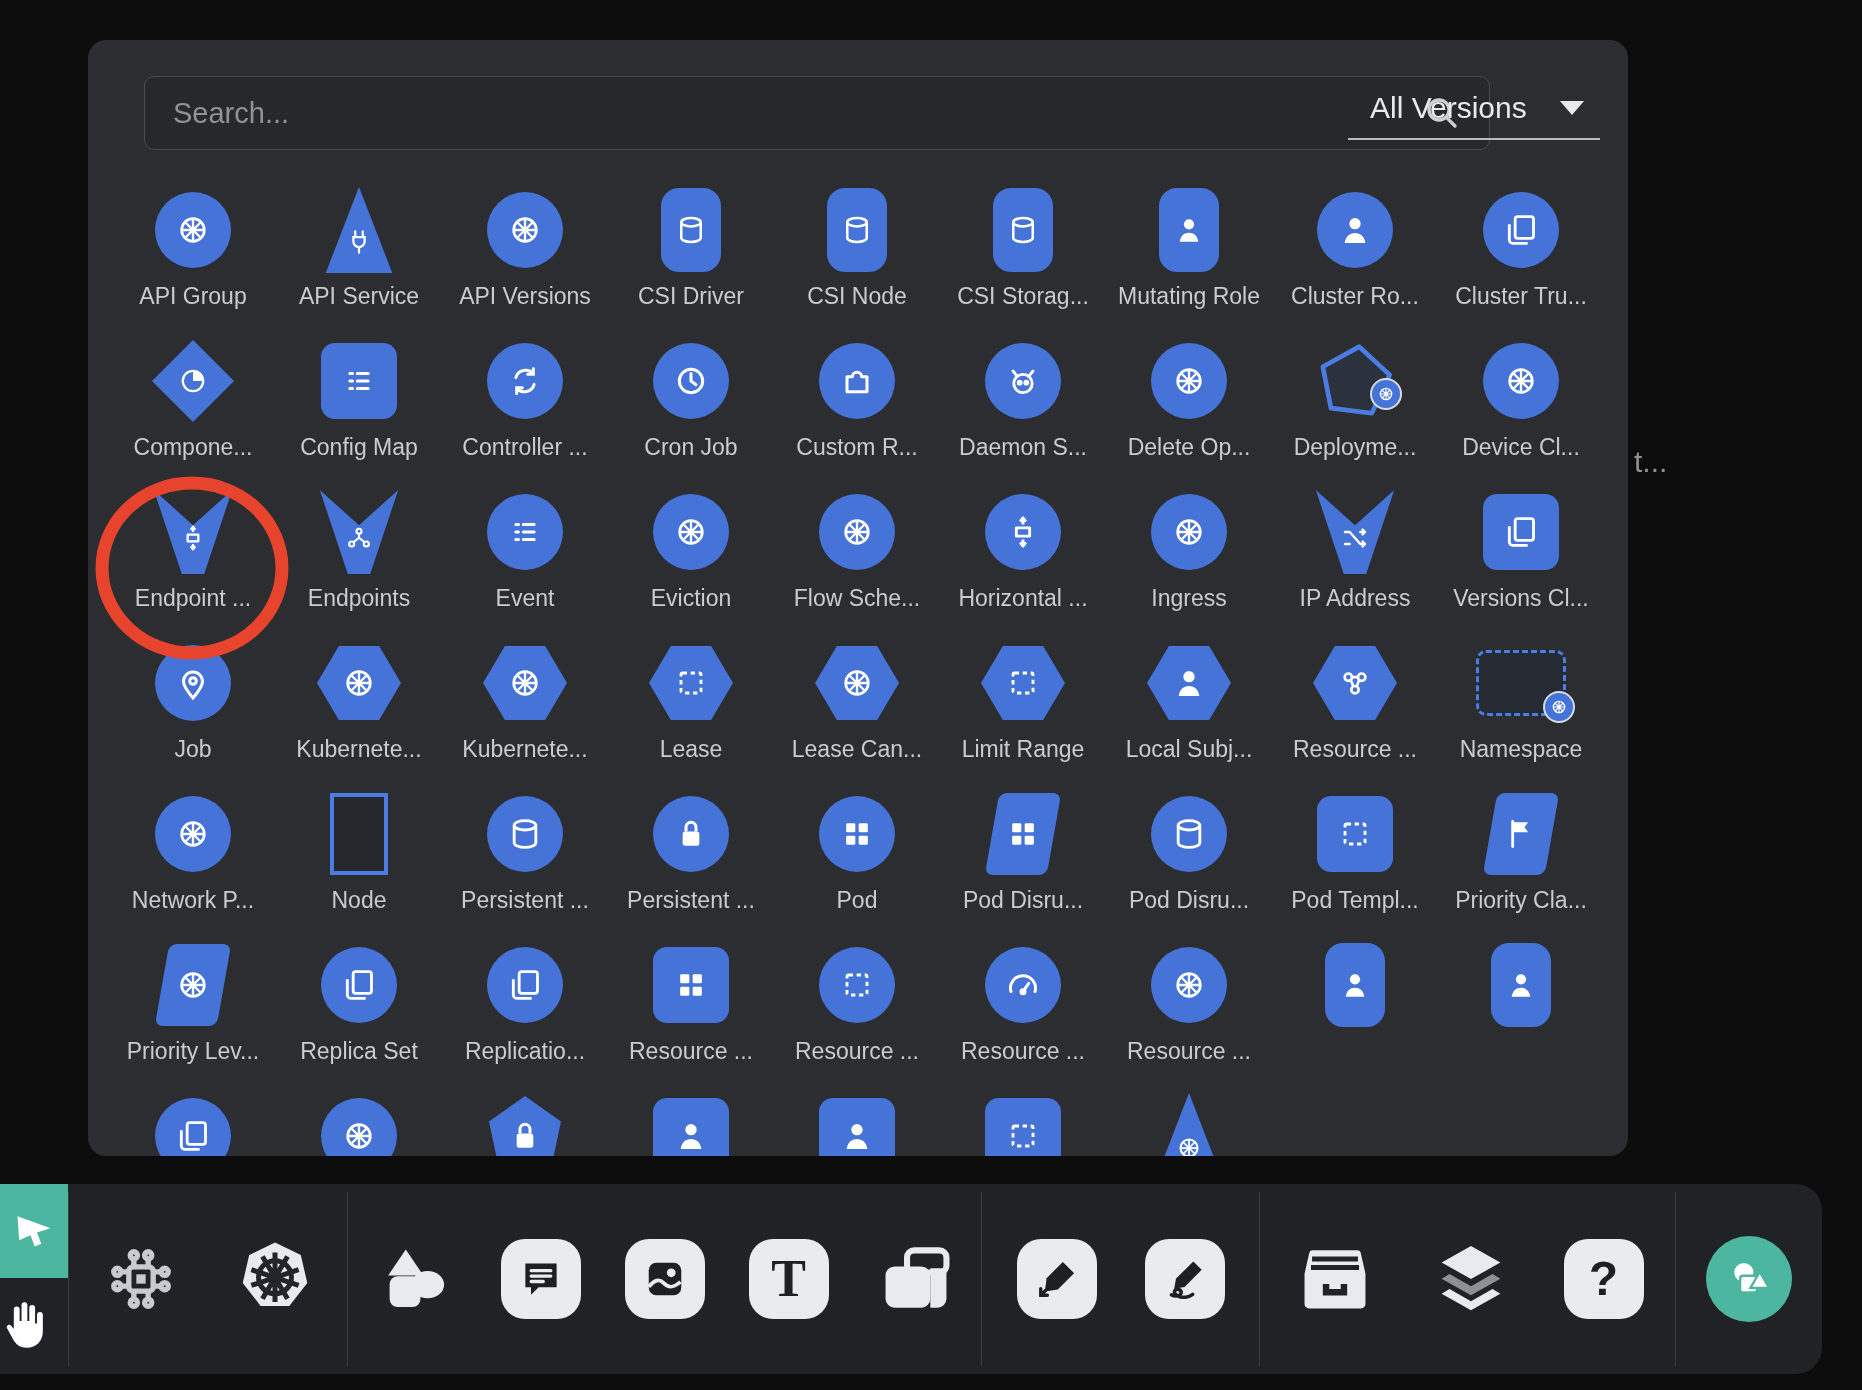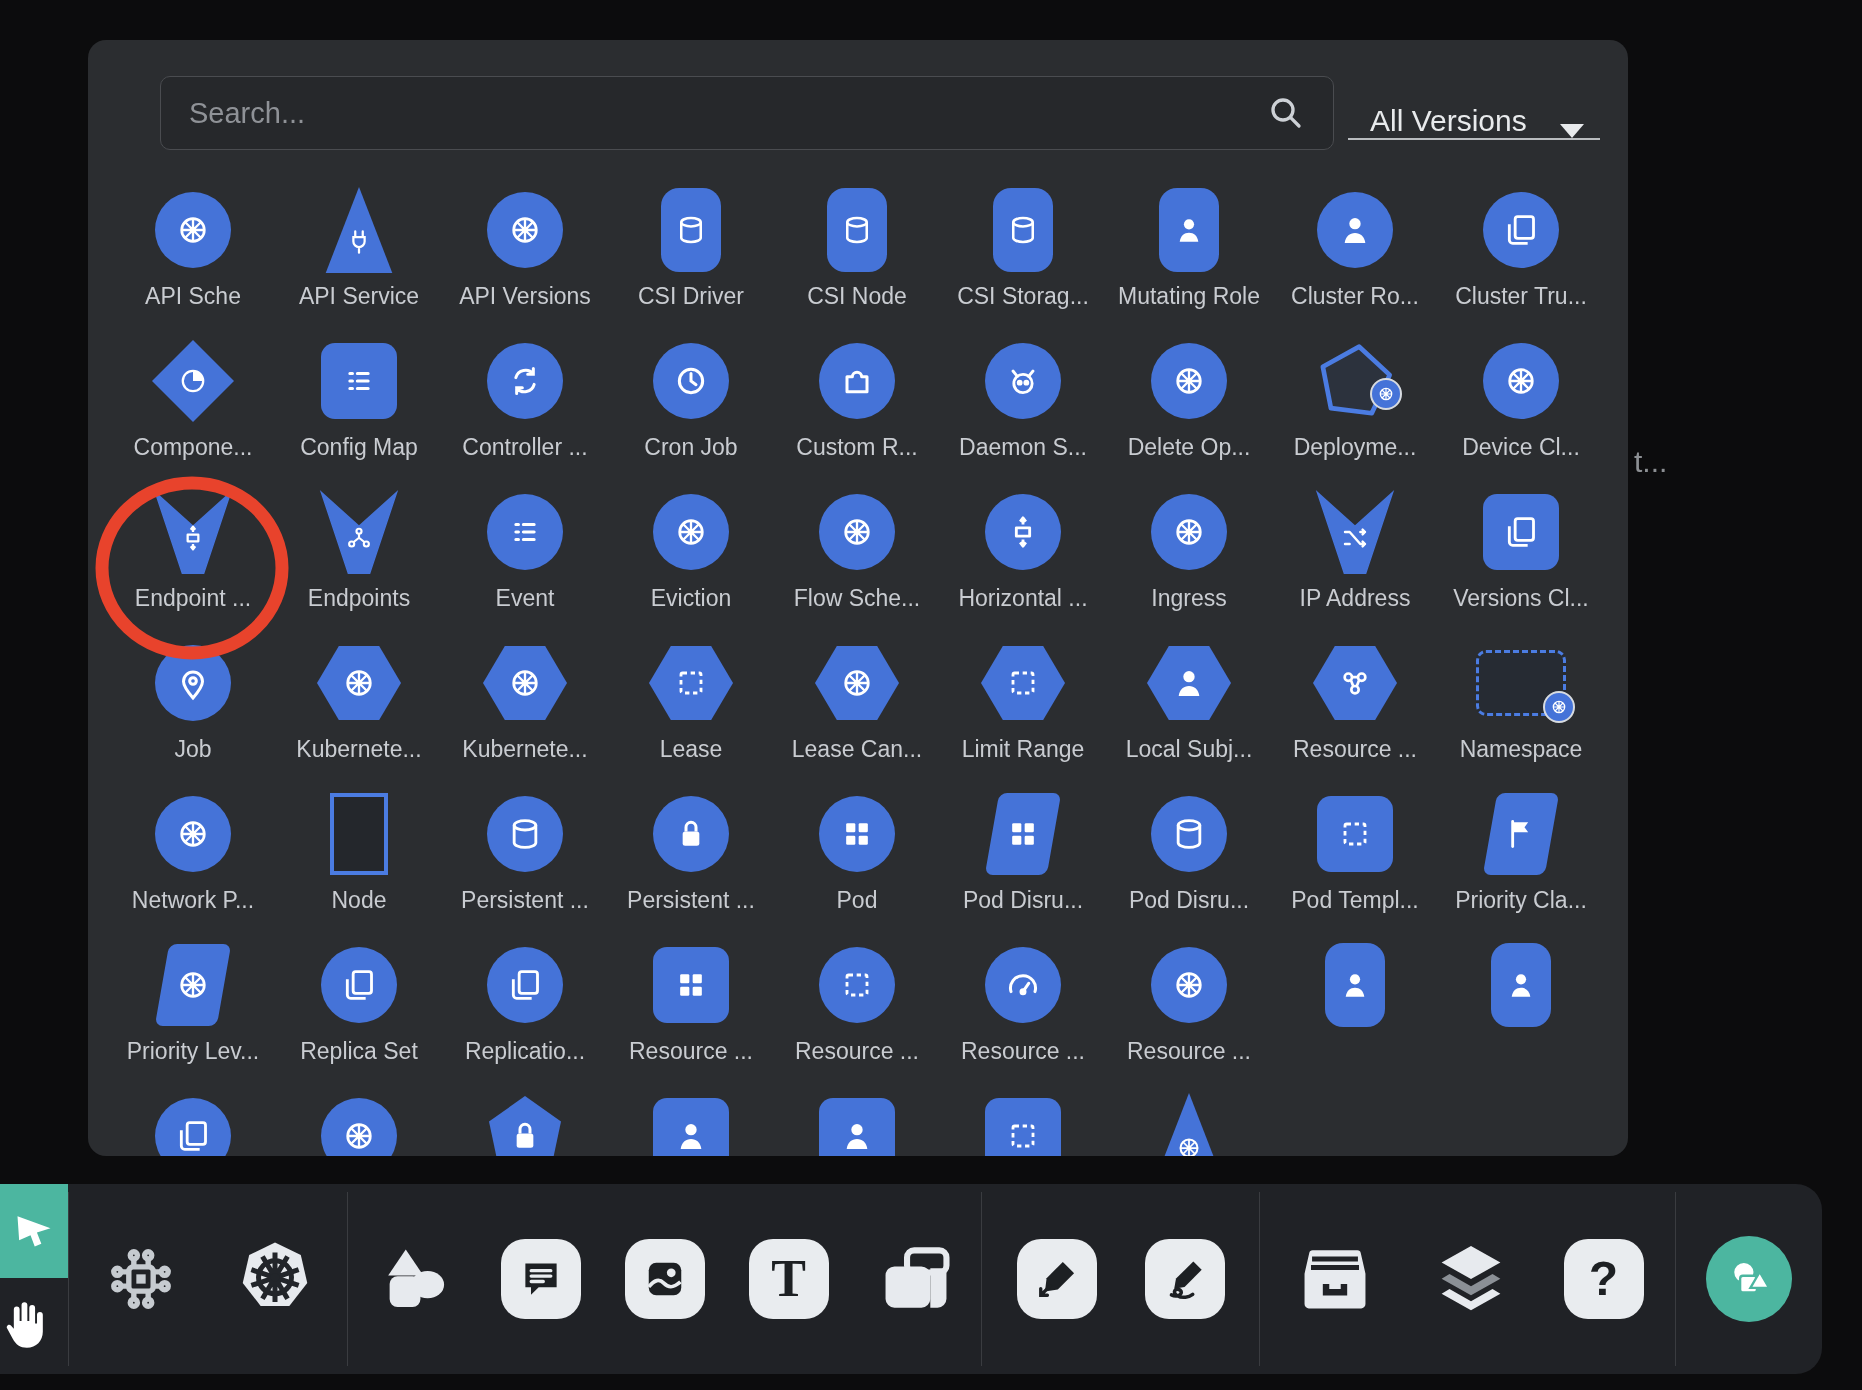--- a/index.html
+++ b/index.html
@@ -3,28 +3,28 @@
 <meta charset="utf-8">
 <style>
   html,body{margin:0;padding:0;background:#0c0c0d;}
   .stage{position:relative;width:1862px;height:1390px;overflow:hidden;background:#0c0c0d;
          font-family:"Liberation Sans", sans-serif;}
   :root{--blue:#4573d8;--blue-line:#4b7ce2;--teal:#4cb6a0;--modal:#2b2d30;}
 
   
   .modal{position:absolute;left:88px;top:40px;width:1540px;height:1116px;background:var(--modal);
          border-radius:18px;overflow:hidden;}
-  .searchbox{position:absolute;left:72px;top:36px;width:1174px;height:74px;}
+  .searchbox{position:absolute;left:56px;top:36px;width:1346px;height:74px;}
   .searchbox input{box-sizing:border-box;width:100%;height:100%;background:#26282b;border:1px solid #4a4c50;
         border-radius:10px;color:#dfe2e6;font-size:29px;padding:0 90px 0 28px;outline:none;
         font-family:"Liberation Sans",sans-serif;}
   .searchbox input::placeholder{color:#8f9297;}
   .search-ic{position:absolute;right:28px;top:17px;width:40px;height:40px;color:#cdd1d6;}
   .version{position:absolute;left:1260px;top:38px;width:252px;height:62px;border-bottom:2px solid #b9bcbf;
-        display:flex;align-items:flex-end;justify-content:space-between;padding:0 16px 0 22px;box-sizing:border-box;
+        display:flex;align-items:center;justify-content:space-between;padding:0 16px 0 22px;box-sizing:border-box;
         color:#e8eaec;font-size:30px;cursor:pointer;}
   .caret{width:0;height:0;border-left:12px solid transparent;border-right:12px solid transparent;
         border-top:14px solid #e8eaec;}
 
   
   .grid{position:absolute;left:22px;top:142px;display:grid;grid-template-columns:repeat(9,166px);
         grid-auto-rows:151px;}
   .cell{display:flex;flex-direction:column;align-items:center;cursor:pointer;}
   .icon-area{height:96px;display:flex;align-items:center;justify-content:center;}
   .label{margin-top:5px;font-size:23px;color:#c9ccd1;white-space:nowrap;}
@@ -283,21 +283,21 @@
 
     <div class="grid" id="grid">
         <div class="cell">
           <div class="icon-area">
             <div class="shape circle">
               <svg class="g" viewBox="0 0 24 24">
                 <use href="#g-wheel"></use>
               </svg>
             </div>
           </div>
-          <div class="label">API Sche</div>
+          <div class="label">API Group</div>
         </div>
         <div class="cell">
           <div class="icon-area">
             <div class="shape triangle">
               <svg class="g" viewBox="0 0 24 24">
                 <use href="#g-plug"></use>
               </svg>
             </div>
           </div>
           <div class="label">API Service</div>

